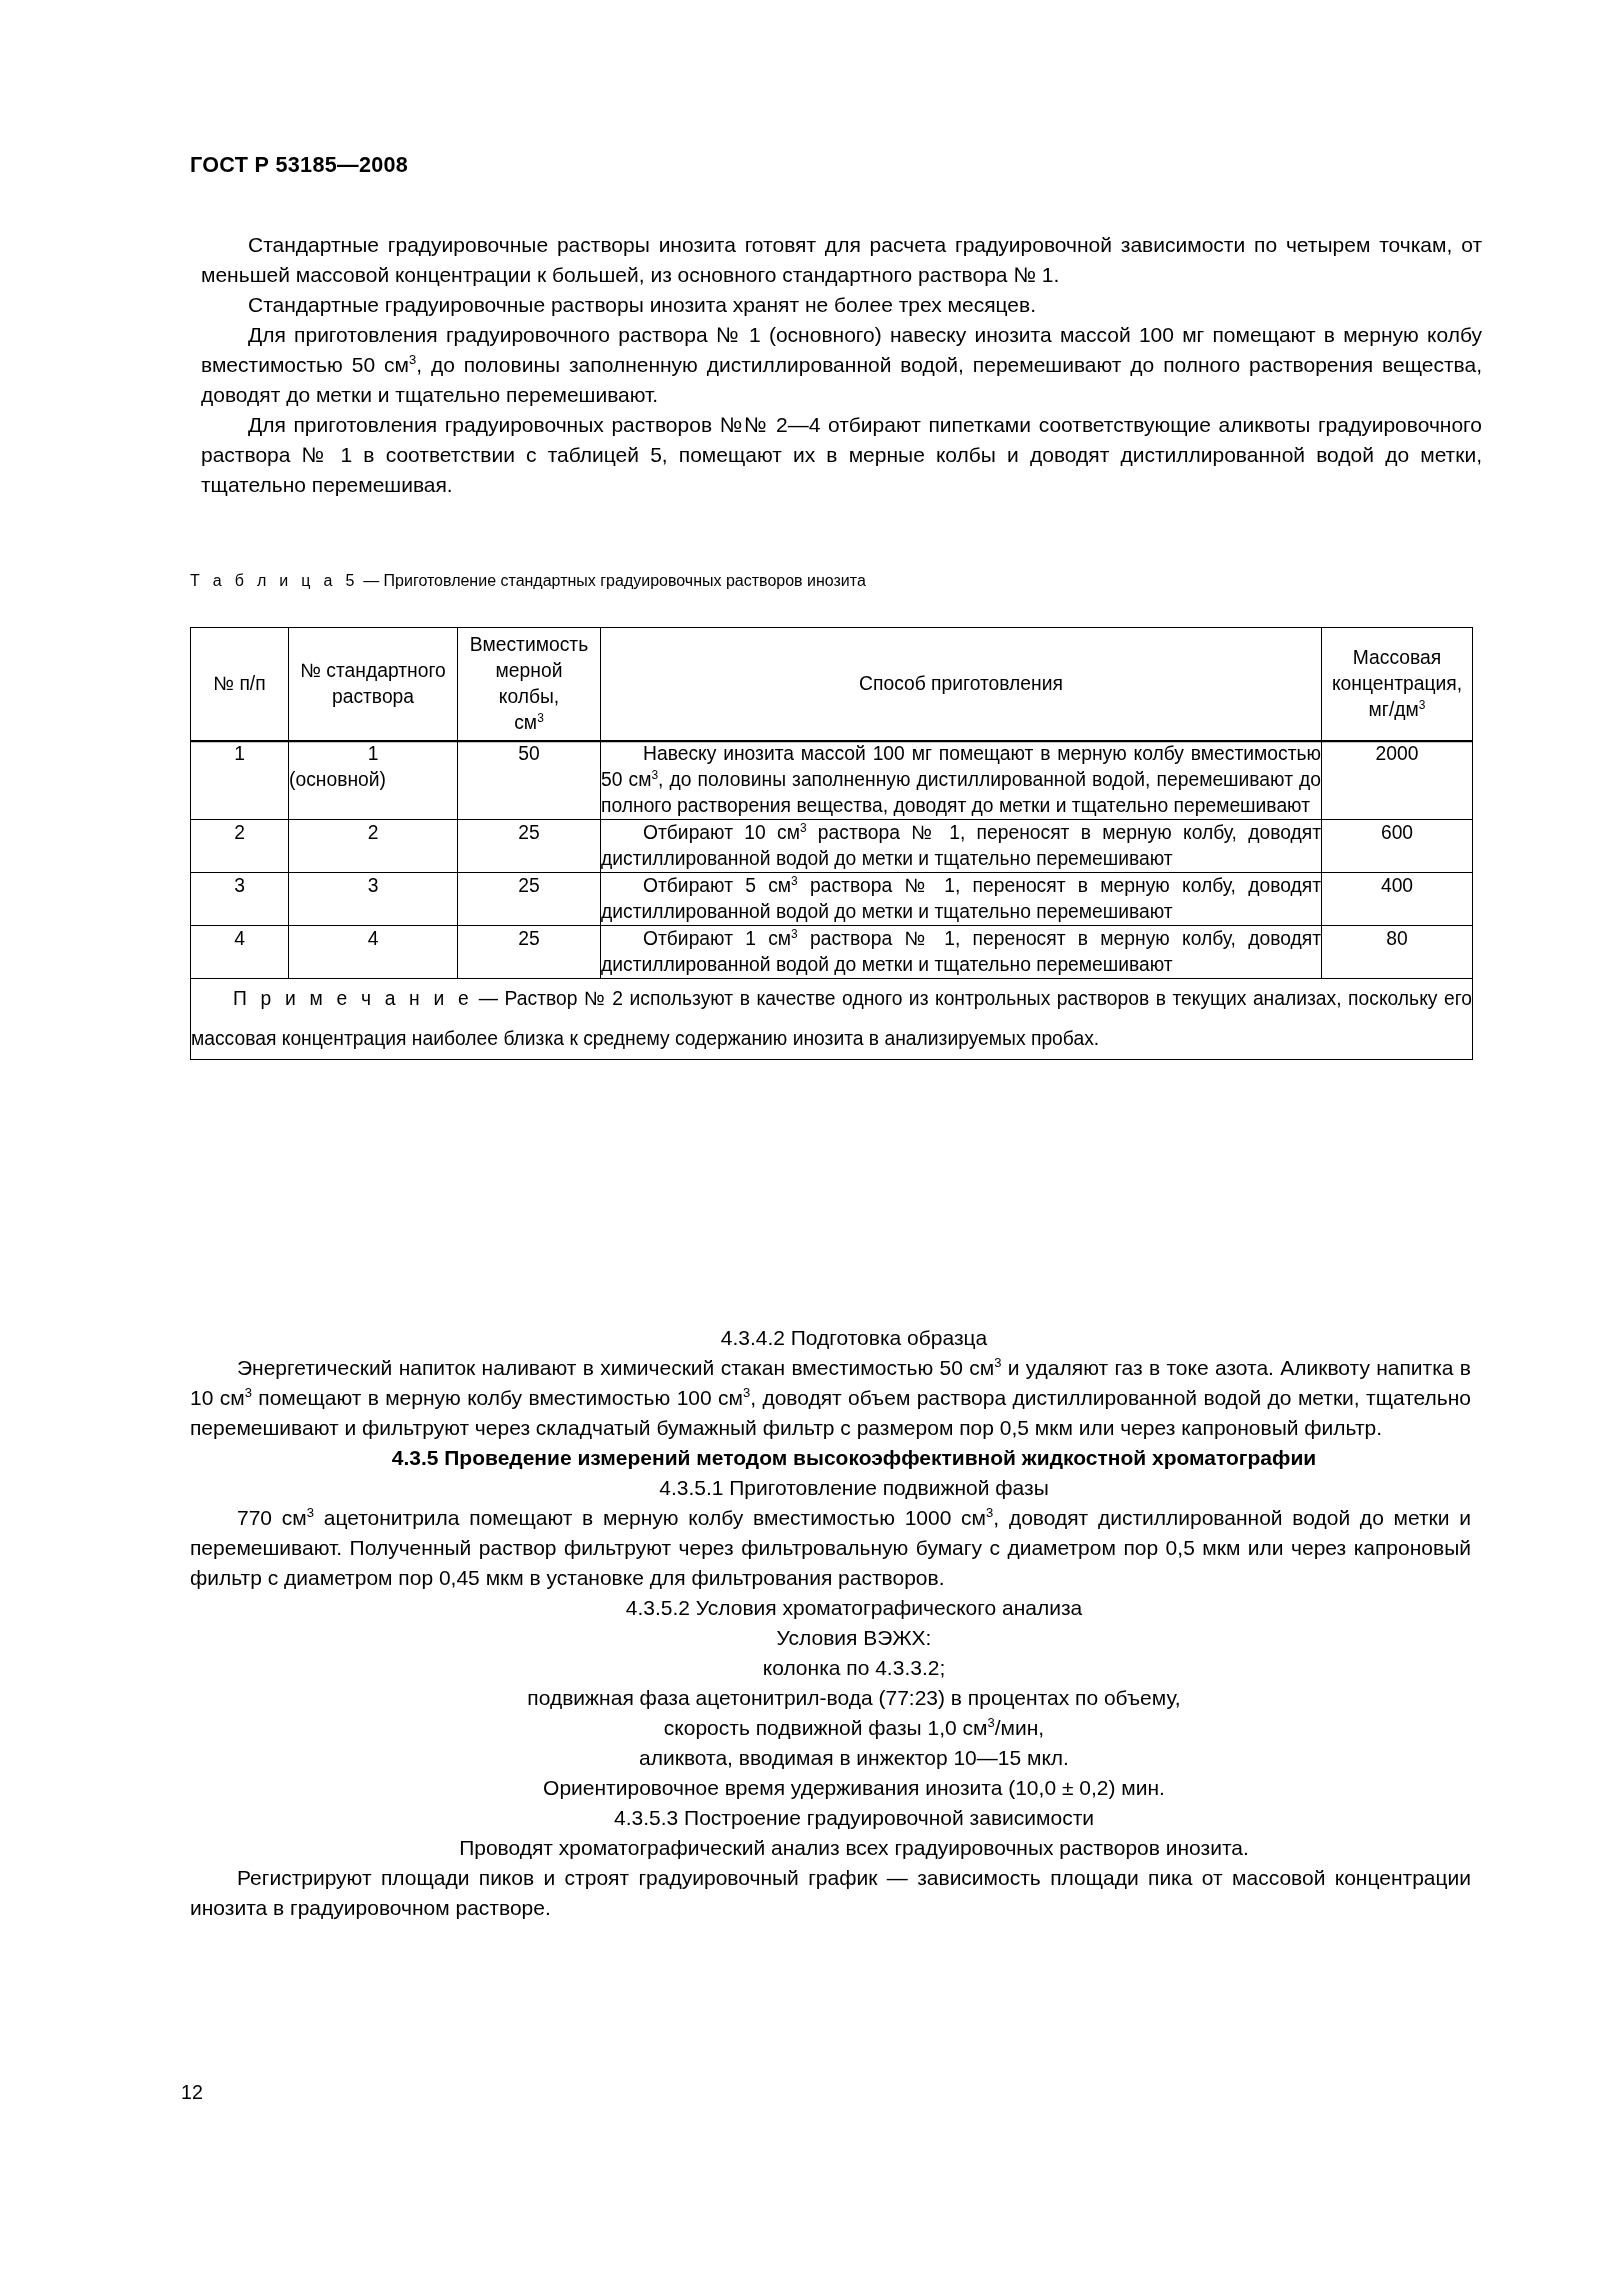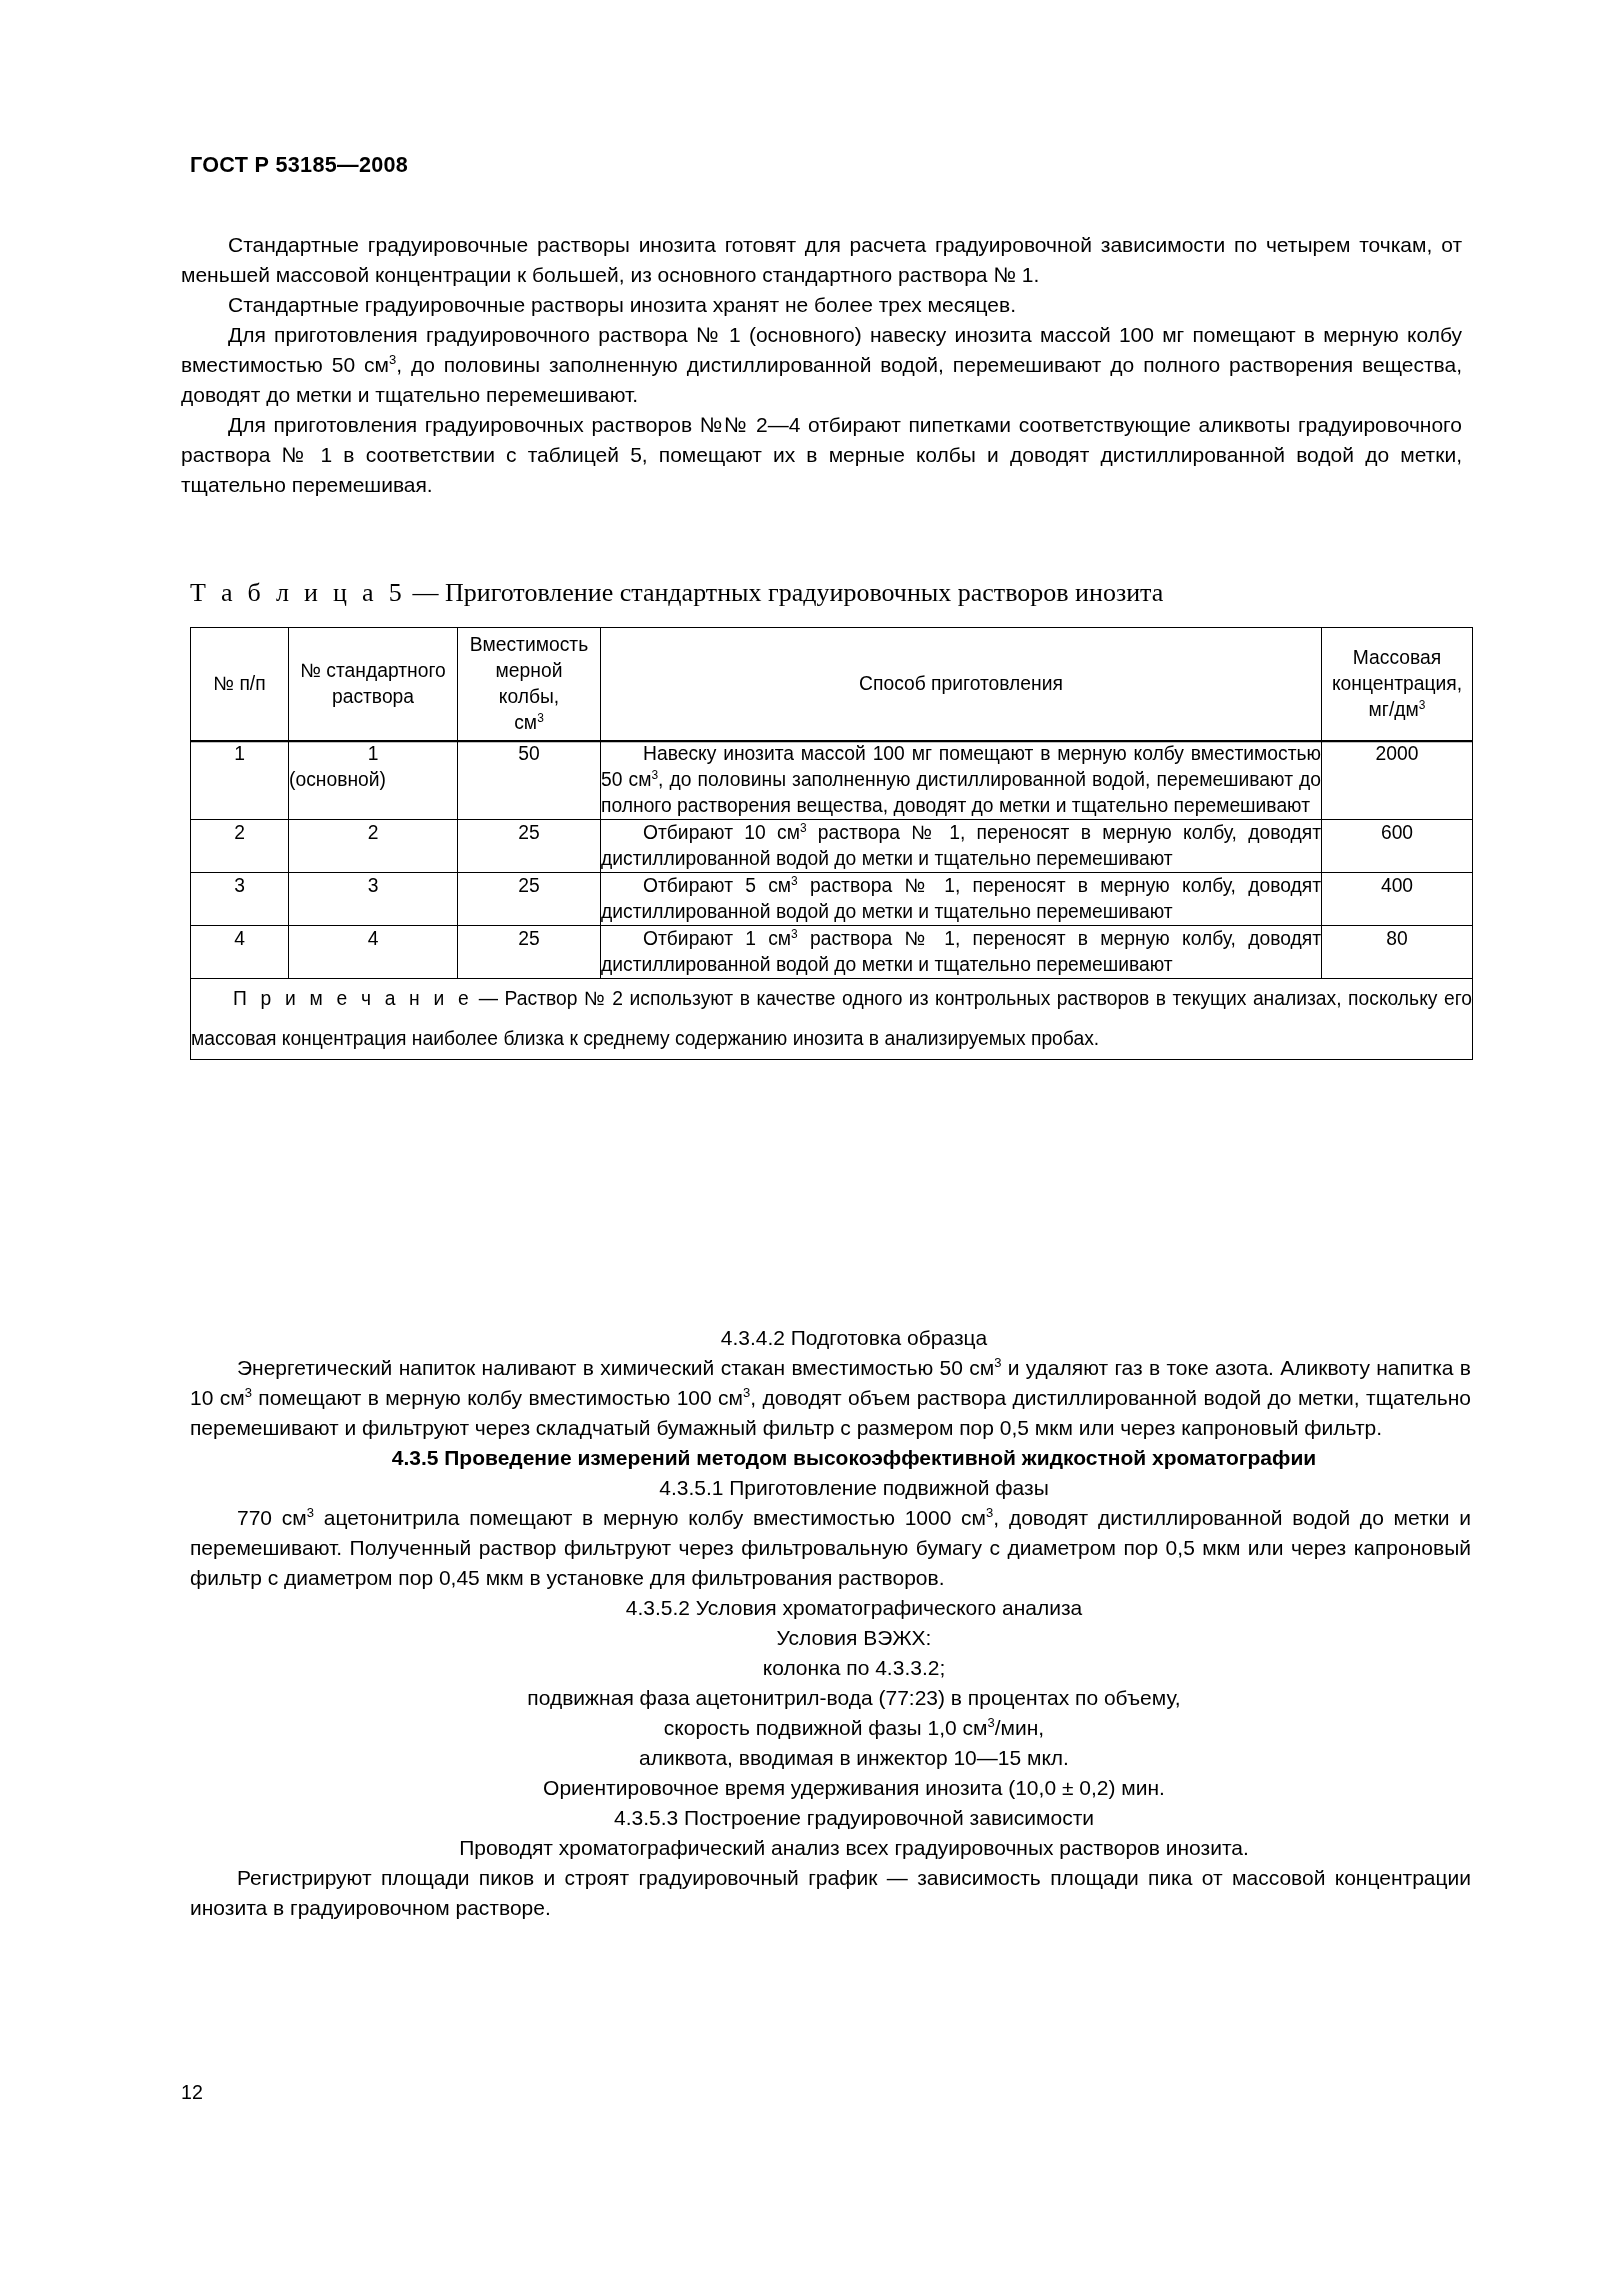--- a/index.html
+++ b/index.html
@@ -24,21 +24,21 @@
     left: 190px;
     top: 152px;
     font-size: 21.6px;
     font-weight: bold;
     letter-spacing: 0.3px;
   }
 
   
   .body-col {
     position: absolute;
-    left: 181px;
+    left: 201px;
     top: 230px;
     width: 1281px;
   }
 
   p.para {
     margin: 0;
     font-size: 21px;
     line-height: 30px;
     text-align: justify;
     text-justify: inter-word;
@@ -52,25 +52,24 @@
   sup {
     font-size: 0.62em;
     vertical-align: super;
     line-height: 0;
   }
 
   
   .table-caption {
     position: absolute;
     left: 190px;
-    top: 580px;
-    font-size: 26px;
+    top: 568px;
+    font-size: 16px;
     line-height: 25px;
     white-space: nowrap;
-    font-family: Liberation Serif, serif;
   }
   .table-caption .tc-label { letter-spacing: 4.3px; }
 
   
   .tbl-wrap {
     position: absolute;
     left: 190px;
     top: 627px;
     width: 1281px;
   }

